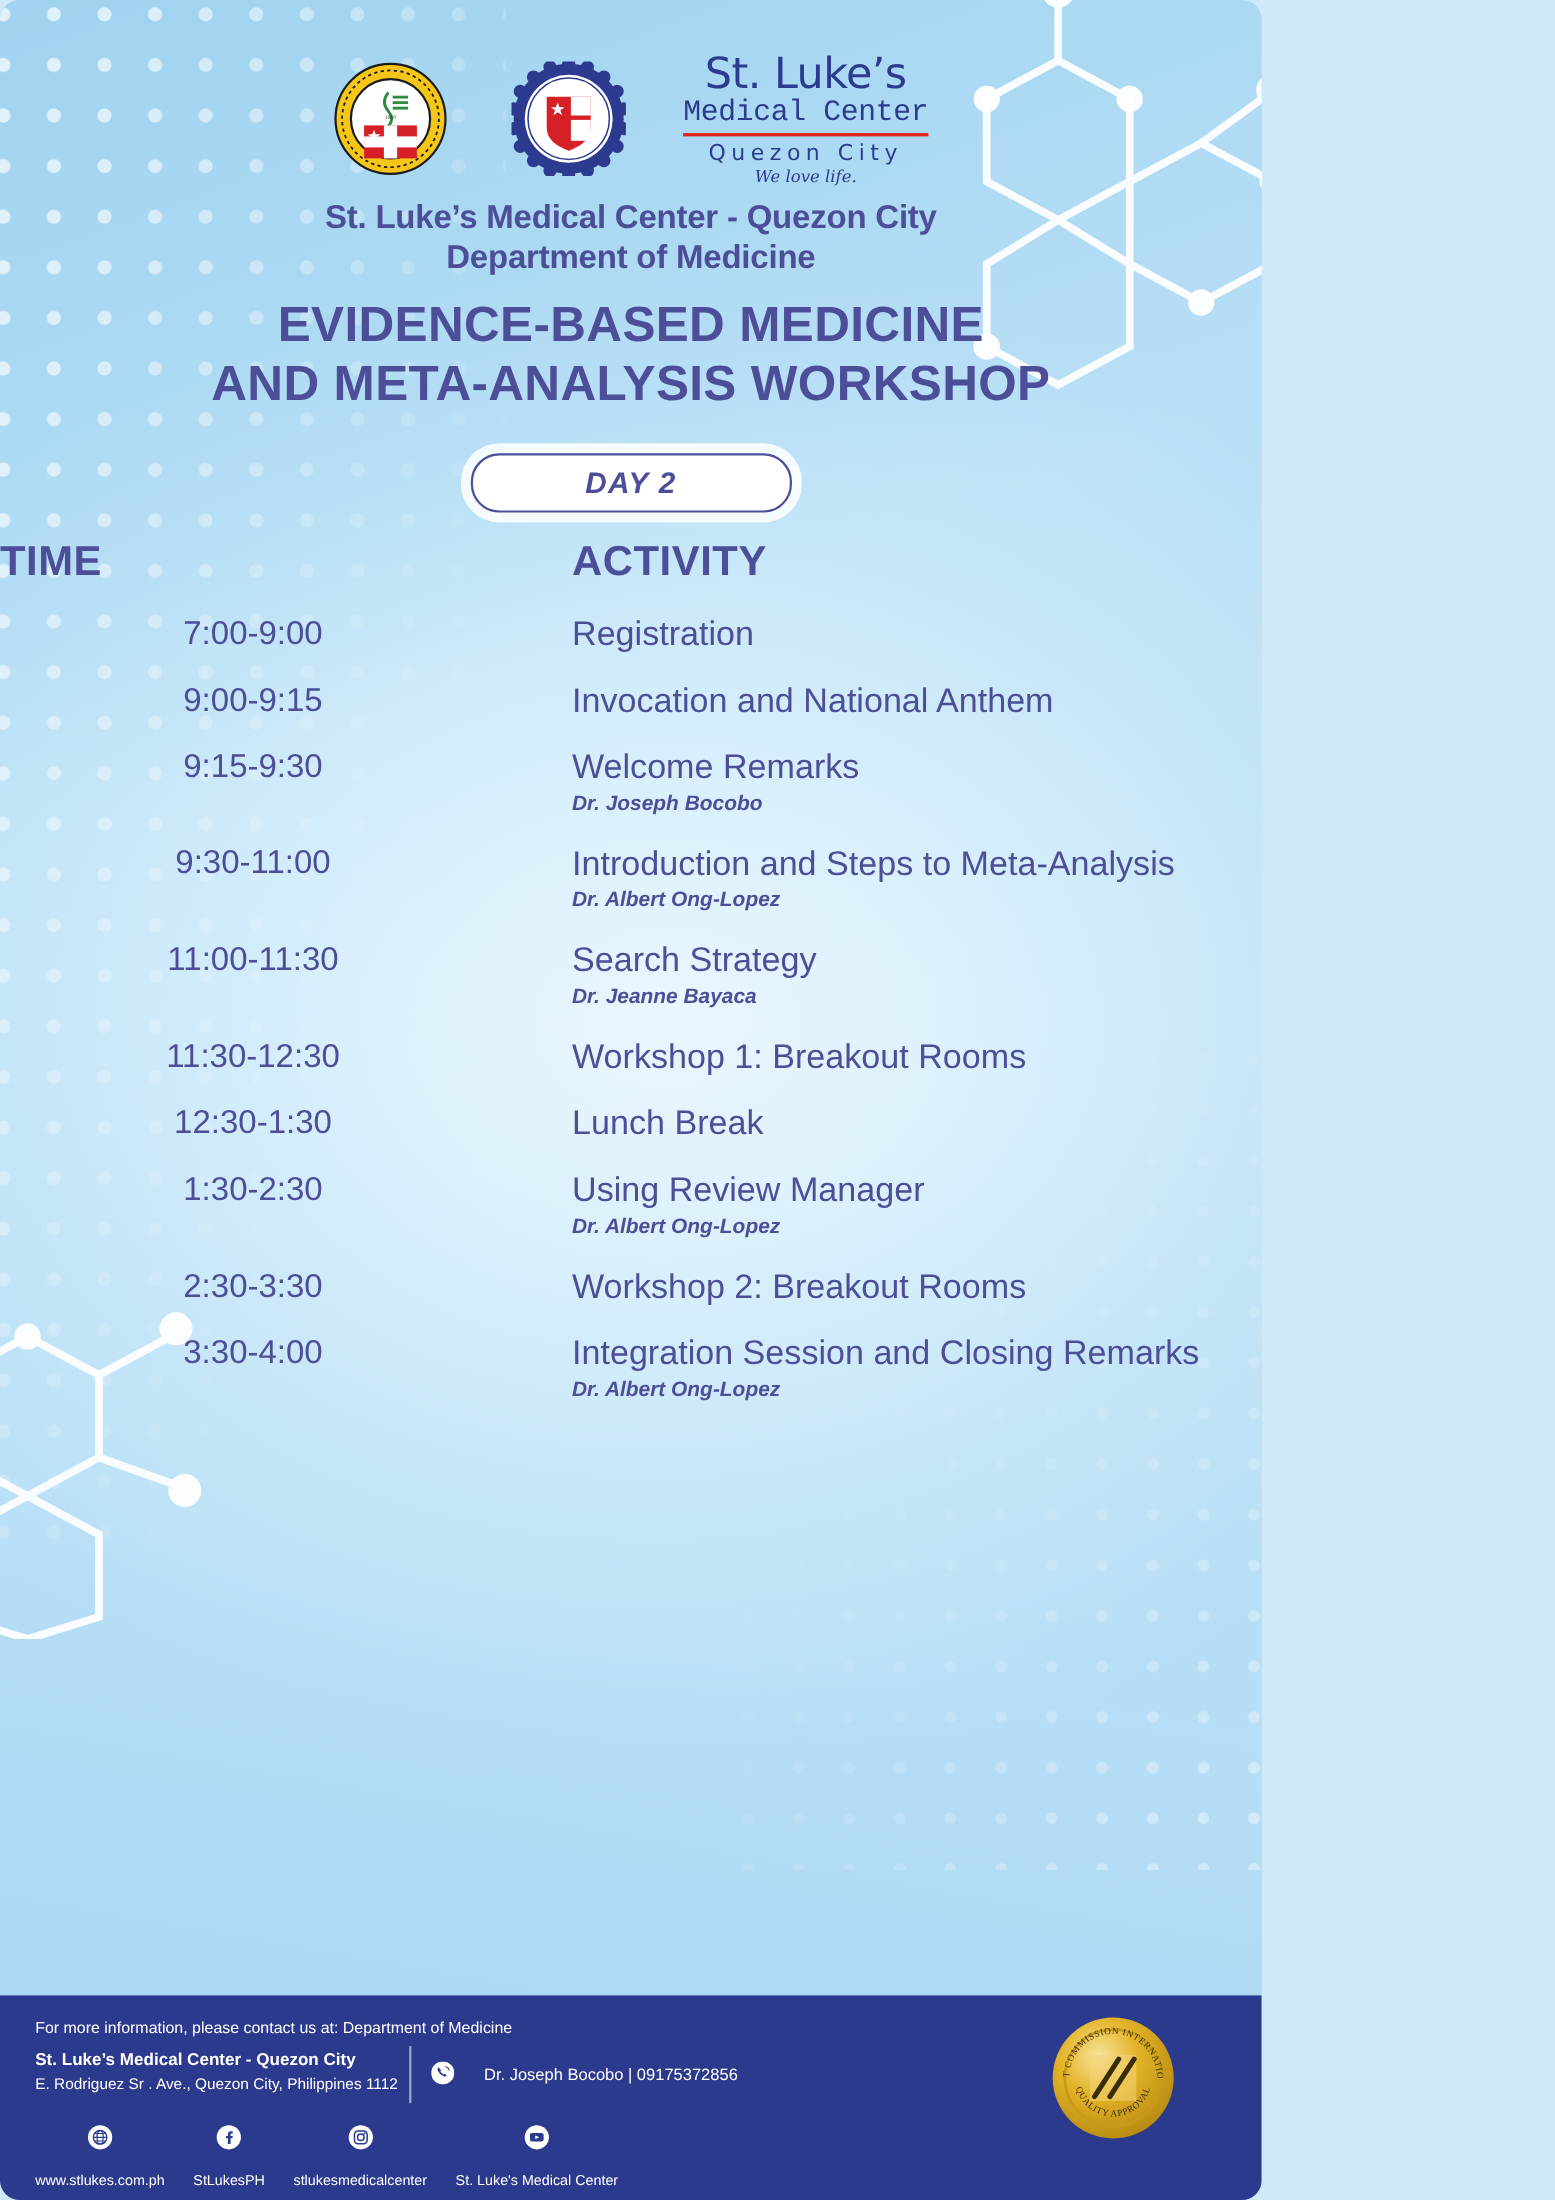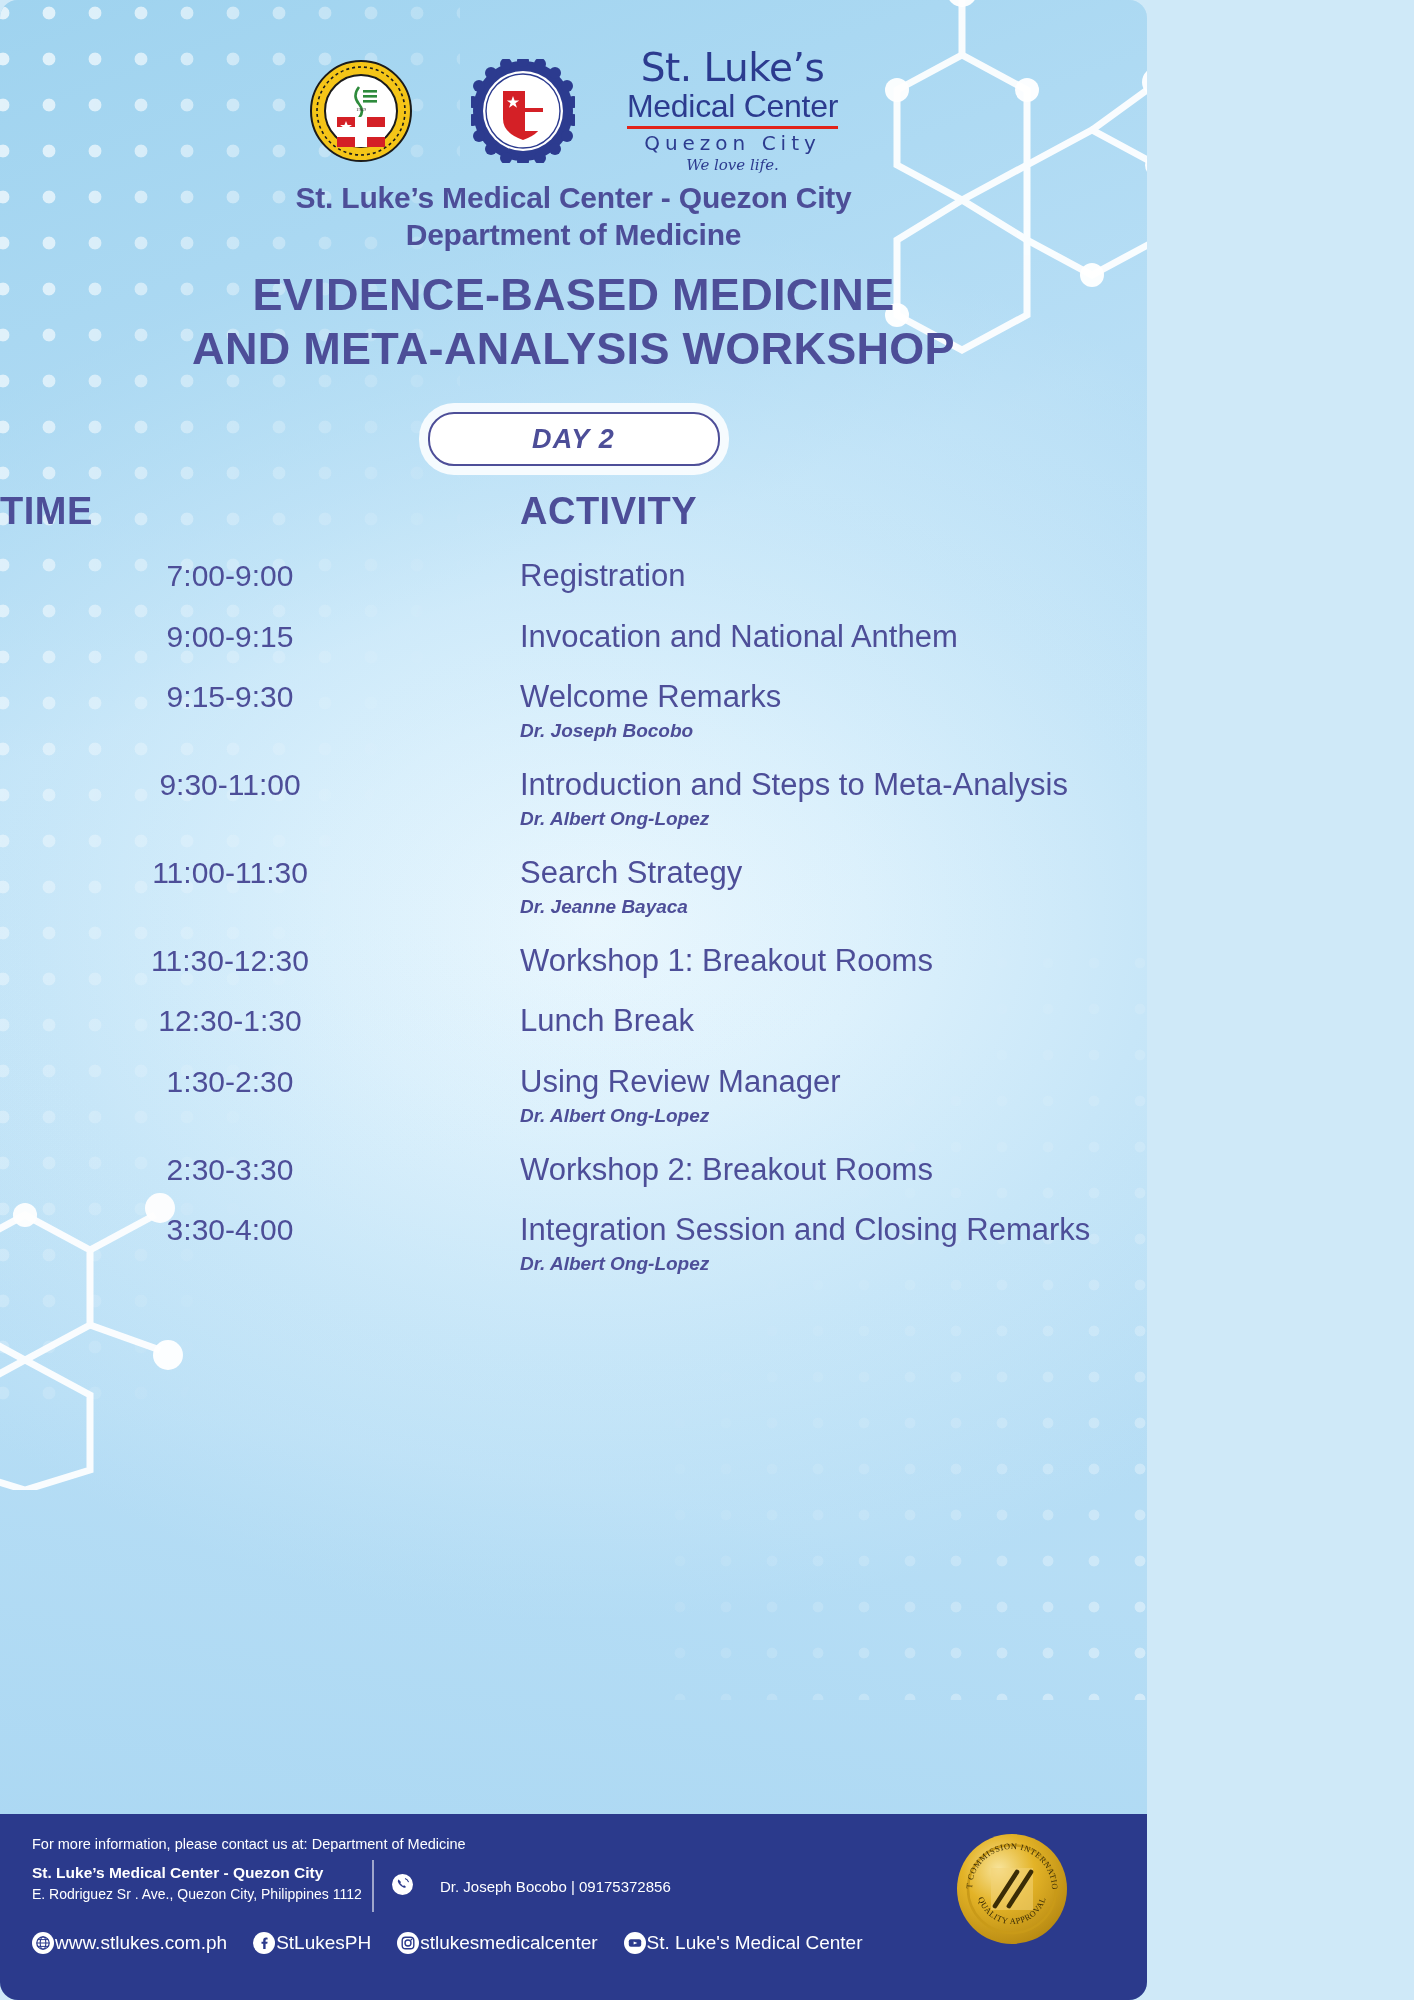--- a/index.html
+++ b/index.html
@@ -45,21 +45,21 @@
 
   
   .logos{
     position:absolute;left:0;right:0;top:48px;
     display:flex;justify-content:center;align-items:center;gap:58px;
   }
   .dom-seal{width:104px;height:104px;position:relative;}
   .slmc-seal{width:104px;height:104px;position:relative;}
   .wordmark{display:flex;flex-direction:column;align-items:center;line-height:1;margin-left:-6px;}
   .wm-1{font-family:"DejaVu Sans", sans-serif;font-size:39px;color:#2c3b8f;font-weight:400;letter-spacing:-0.5px;}
-  .wm-2{font-family:Liberation Sans, sans-serif;font-size:32px;color:#2c3b8f;font-weight:400;margin-top:3px;letter-spacing:-0.3px;}
+  .wm-2{font-family:Liberation Mono, monospace;font-size:27px;color:#2c3b8f;font-weight:400;margin-top:3px;letter-spacing:-0.3px;}
   .wm-rule{width:100%;height:3px;background:#e2231a;margin:4px 0 4px;}
   .wm-3{font-family:"DejaVu Sans", sans-serif;font-size:20px;color:#2c3b8f;letter-spacing:5px;}
   .wm-4{font-family:"DejaVu Serif", serif;font-style:italic;font-size:15px;color:#2c3b8f;margin-top:5px;}
 
   .org{
     position:absolute;left:0;right:0;top:180px;text-align:center;
     color:#4d4e98;font-weight:bold;font-size:30px;line-height:1.22;
     letter-spacing:-0.2px;
   }
   .title{
@@ -99,21 +99,21 @@
     position:absolute;left:0;right:0;bottom:0;height:186px;
     background:#2b3a8c;color:#fff;
   }
   .f-left{position:absolute;left:32px;top:22px;}
   .f-line1{font-size:14.5px;font-weight:400;}
   .f-line2{font-size:15.5px;font-weight:bold;margin-top:12px;}
   .f-line3{font-size:14px;margin-top:4px;}
   .f-div{position:absolute;left:372px;top:46px;width:2px;height:52px;background:rgba(255,255,255,0.55);}
   .f-contact{position:absolute;left:392px;top:60px;display:flex;align-items:center;gap:27px;font-size:15px;}
   .socials{position:absolute;left:32px;top:118px;display:flex;align-items:center;gap:0;}
-  .soc{display:flex;align-items:center;gap:1px;margin-right:26px;font-size:19px;}
+  .soc{display:flex;align-items:center;gap:20px;margin-right:26px;font-size:13px;flex-direction:column;}
   .soc-ico{width:22px;height:22px;border-radius:50%;background:#fff;display:flex;align-items:center;justify-content:center;}
   .jci{position:absolute;right:78px;top:18px;width:114px;height:114px;}
 </style>
 </head>
 <body>
 
 <div id="poster">
   <div class="wash"></div>
   <div class="dots-tl"></div>
   <div class="dots-br"></div>

